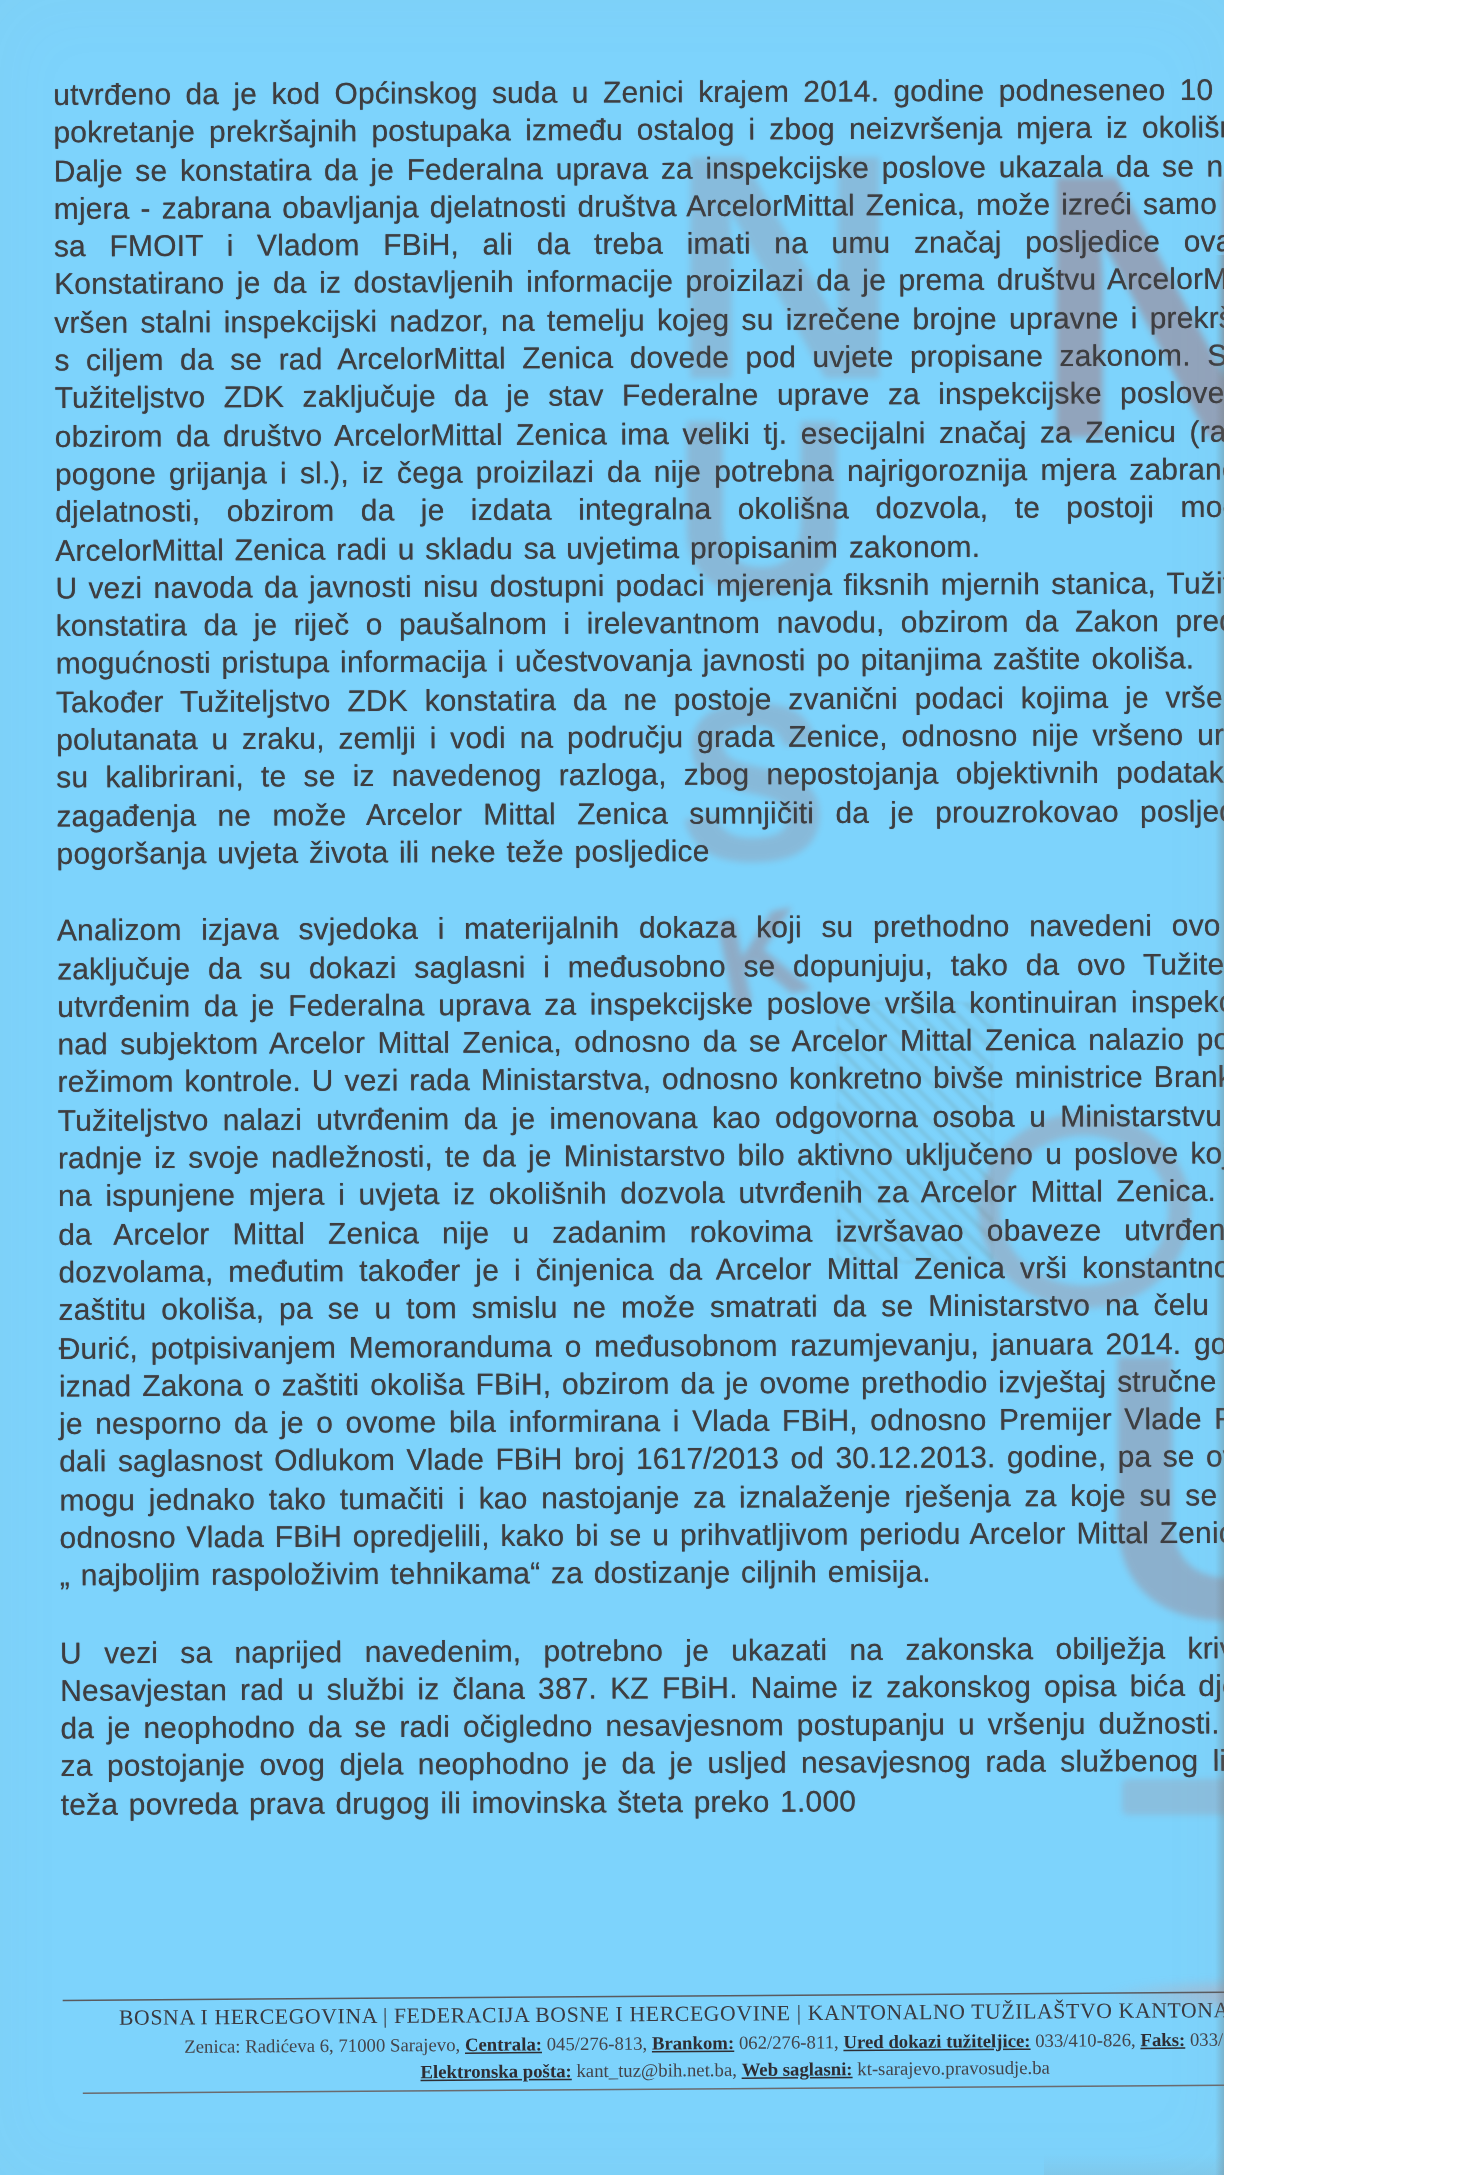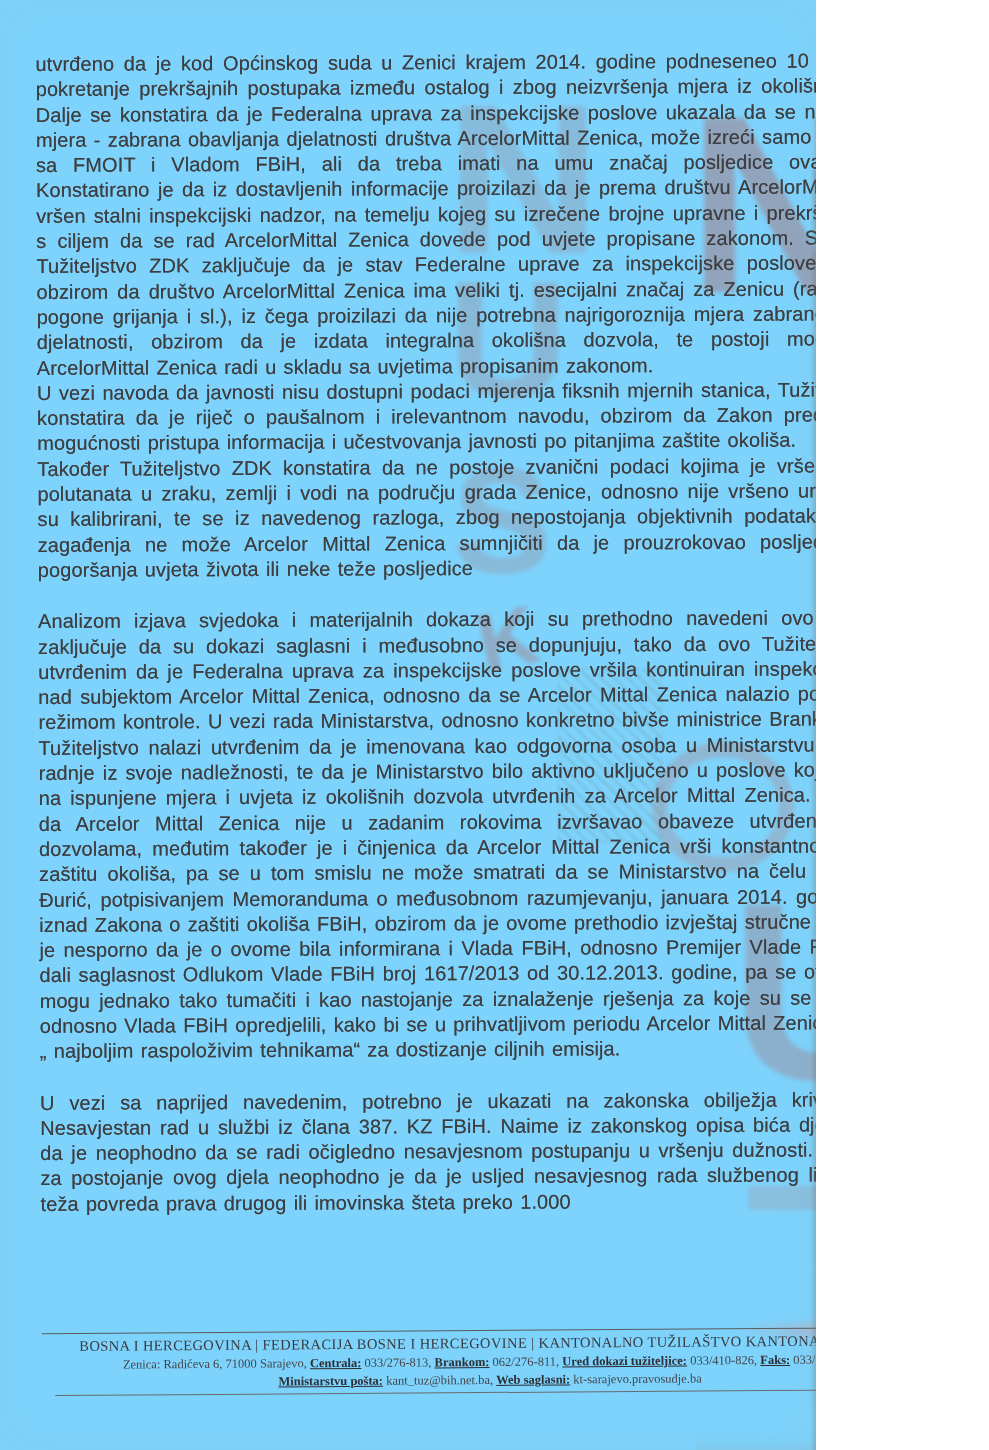--- a/index.html
+++ b/index.html
@@ -106,24 +106,24 @@
     <p class="para">U vezi navoda da javnosti nisu dostupni podaci mjerenja fiksnih mjernih stanica, Tužiteljstvo ZDK konstatira da je riječ o paušalnom i irelevantnom navodu, obzirom da Zakon predviđa široke mogućnosti pristupa informacija i učestvovanja javnosti po pitanjima zaštite okoliša.</p>
     <p class="para">Također Tužiteljstvo ZDK konstatira da ne postoje zvanični podaci kojima je vršeno mjerenje polutanata u zraku, zemlji i vodi na području grada Zenice, odnosno nije vršeno uređajima koji su kalibrirani, te se iz navedenog razloga, zbog nepostojanja objektivnih podataka o stupnju zagađenja ne može Arcelor Mittal Zenica sumnjičiti da je prouzrokovao posljedicu u vidu pogoršanja uvjeta života ili neke teže posljedice</p>
     <p class="para spaced">Analizom  izjava svjedoka i materijalnih dokaza koji su prethodno navedeni ovo Tužiteljstvo zaključuje da su dokazi saglasni i međusobno se dopunjuju, tako da ovo Tužiteljstvo nalazi utvrđenim da je Federalna uprava za inspekcijske poslove vršila kontinuiran inspekcijski nadzor nad subjektom Arcelor Mittal Zenica, odnosno da se Arcelor Mittal Zenica nalazio pod posebnim režimom kontrole. U vezi rada Ministarstva, odnosno konkretno bivše ministrice Branke Đurić ovo Tužiteljstvo nalazi utvrđenim da je imenovana kao odgovorna osoba u Ministarstvu poduzimala radnje iz svoje nadležnosti, te da je Ministarstvo bilo aktivno uključeno u poslove koji se odnose na ispunjene mjera i uvjeta iz okolišnih dozvola utvrđenih za Arcelor Mittal Zenica. Činjenica je da Arcelor Mittal Zenica nije u zadanim rokovima izvršavao obaveze utvrđene okolišnim dozvolama, međutim također je i činjenica da Arcelor Mittal Zenica vrši konstantno ulaganje u zaštitu okoliša, pa se u tom smislu ne može smatrati da se Ministarstvo na čelu sa Brankom Đurić, potpisivanjem Memoranduma o međusobnom razumjevanju, januara 2014. godine, stavilo iznad Zakona o zaštiti okoliša FBiH, obzirom da je ovome prethodio izvještaj stručne komisije , te je nesporno da je o ovome bila informirana i Vlada FBiH, odnosno Premijer Vlade FBiH, koji su dali saglasnost Odlukom Vlade FBiH broj 1617/2013 od 30.12.2013. godine, pa se ove aktivnosti mogu jednako tako tumačiti i kao nastojanje za iznalaženje rješenja za koje su se Ministarstvo odnosno Vlada FBiH opredjelili, kako bi se u prihvatljivom periodu Arcelor Mittal Zenica prilagodio „ najboljim raspoloživim tehnikama“ za dostizanje ciljnih emisija.</p>
     <p class="para spaced">U vezi sa naprijed navedenim, potrebno je ukazati na zakonska obilježja krivičnog djela Nesavjestan rad u službi iz člana 387. KZ FBiH. Naime iz zakonskog opisa bića djela proizilazi da je neophodno da se radi očigledno nesavjesnom postupanju u vršenju dužnosti. Pored toga, za postojanje ovog djela neophodno je da je usljed nesavjesnog rada službenog lica nastupila teža povreda prava drugog ili imovinska šteta preko 1.000</p>
   </div>
 
   <div class="footer">
     <div class="rule rule-top"></div>
     <div class="f-org">BOSNA I HERCEGOVINA | FEDERACIJA BOSNE I HERCEGOVINE | KANTONALNO TUŽILAŠTVO KANTONA SARAJEVO</div>
     <div class="f-line">
-      <span>Zenica:</span><span> Radićeva 6, 71000 Sarajevo, </span><b>Centrala:</b><span> 033/276-813, </span><b>Brankom:</b><span> 062/276-811, </span><b>Ured dokazi tužiteljice:</b><span> 033/410-826, </span><b>Faks:</b><span> 033/276-871</span>
+      <span>Zenica:</span><span> Radićeva 6, 71000 Sarajevo, </span><b>Centrala:</b><span> 045/276-813, </span><b>Brankom:</b><span> 062/276-811, </span><b>Ured dokazi tužiteljice:</b><span> 033/410-826, </span><b>Faks:</b><span> 033/276-871</span>
     </div>
     <div class="f-line">
-      <b>Ministarstvu pošta:</b><span> kant_tuz@bih.net.ba, </span><b>Web saglasni:</b><span> kt-sarajevo.pravosudje.ba</span>
+      <b>Elektronska pošta:</b><span> kant_tuz@bih.net.ba, </span><b>Web saglasni:</b><span> kt-sarajevo.pravosudje.ba</span>
     </div>
     <div class="rule rule-bottom"></div>
   </div>
 
   <div class="pagenum">11</div>
 
   <svg class="pen-mark" width="20" height="14" viewBox="0 0 20 14">
     <path d="M2,9 C6,4 9,3 11,6 C13,9 16,7 18,5" fill="none" stroke="#9aa0a8" stroke-width="2" stroke-linecap="round"></path>
   </svg>
 

